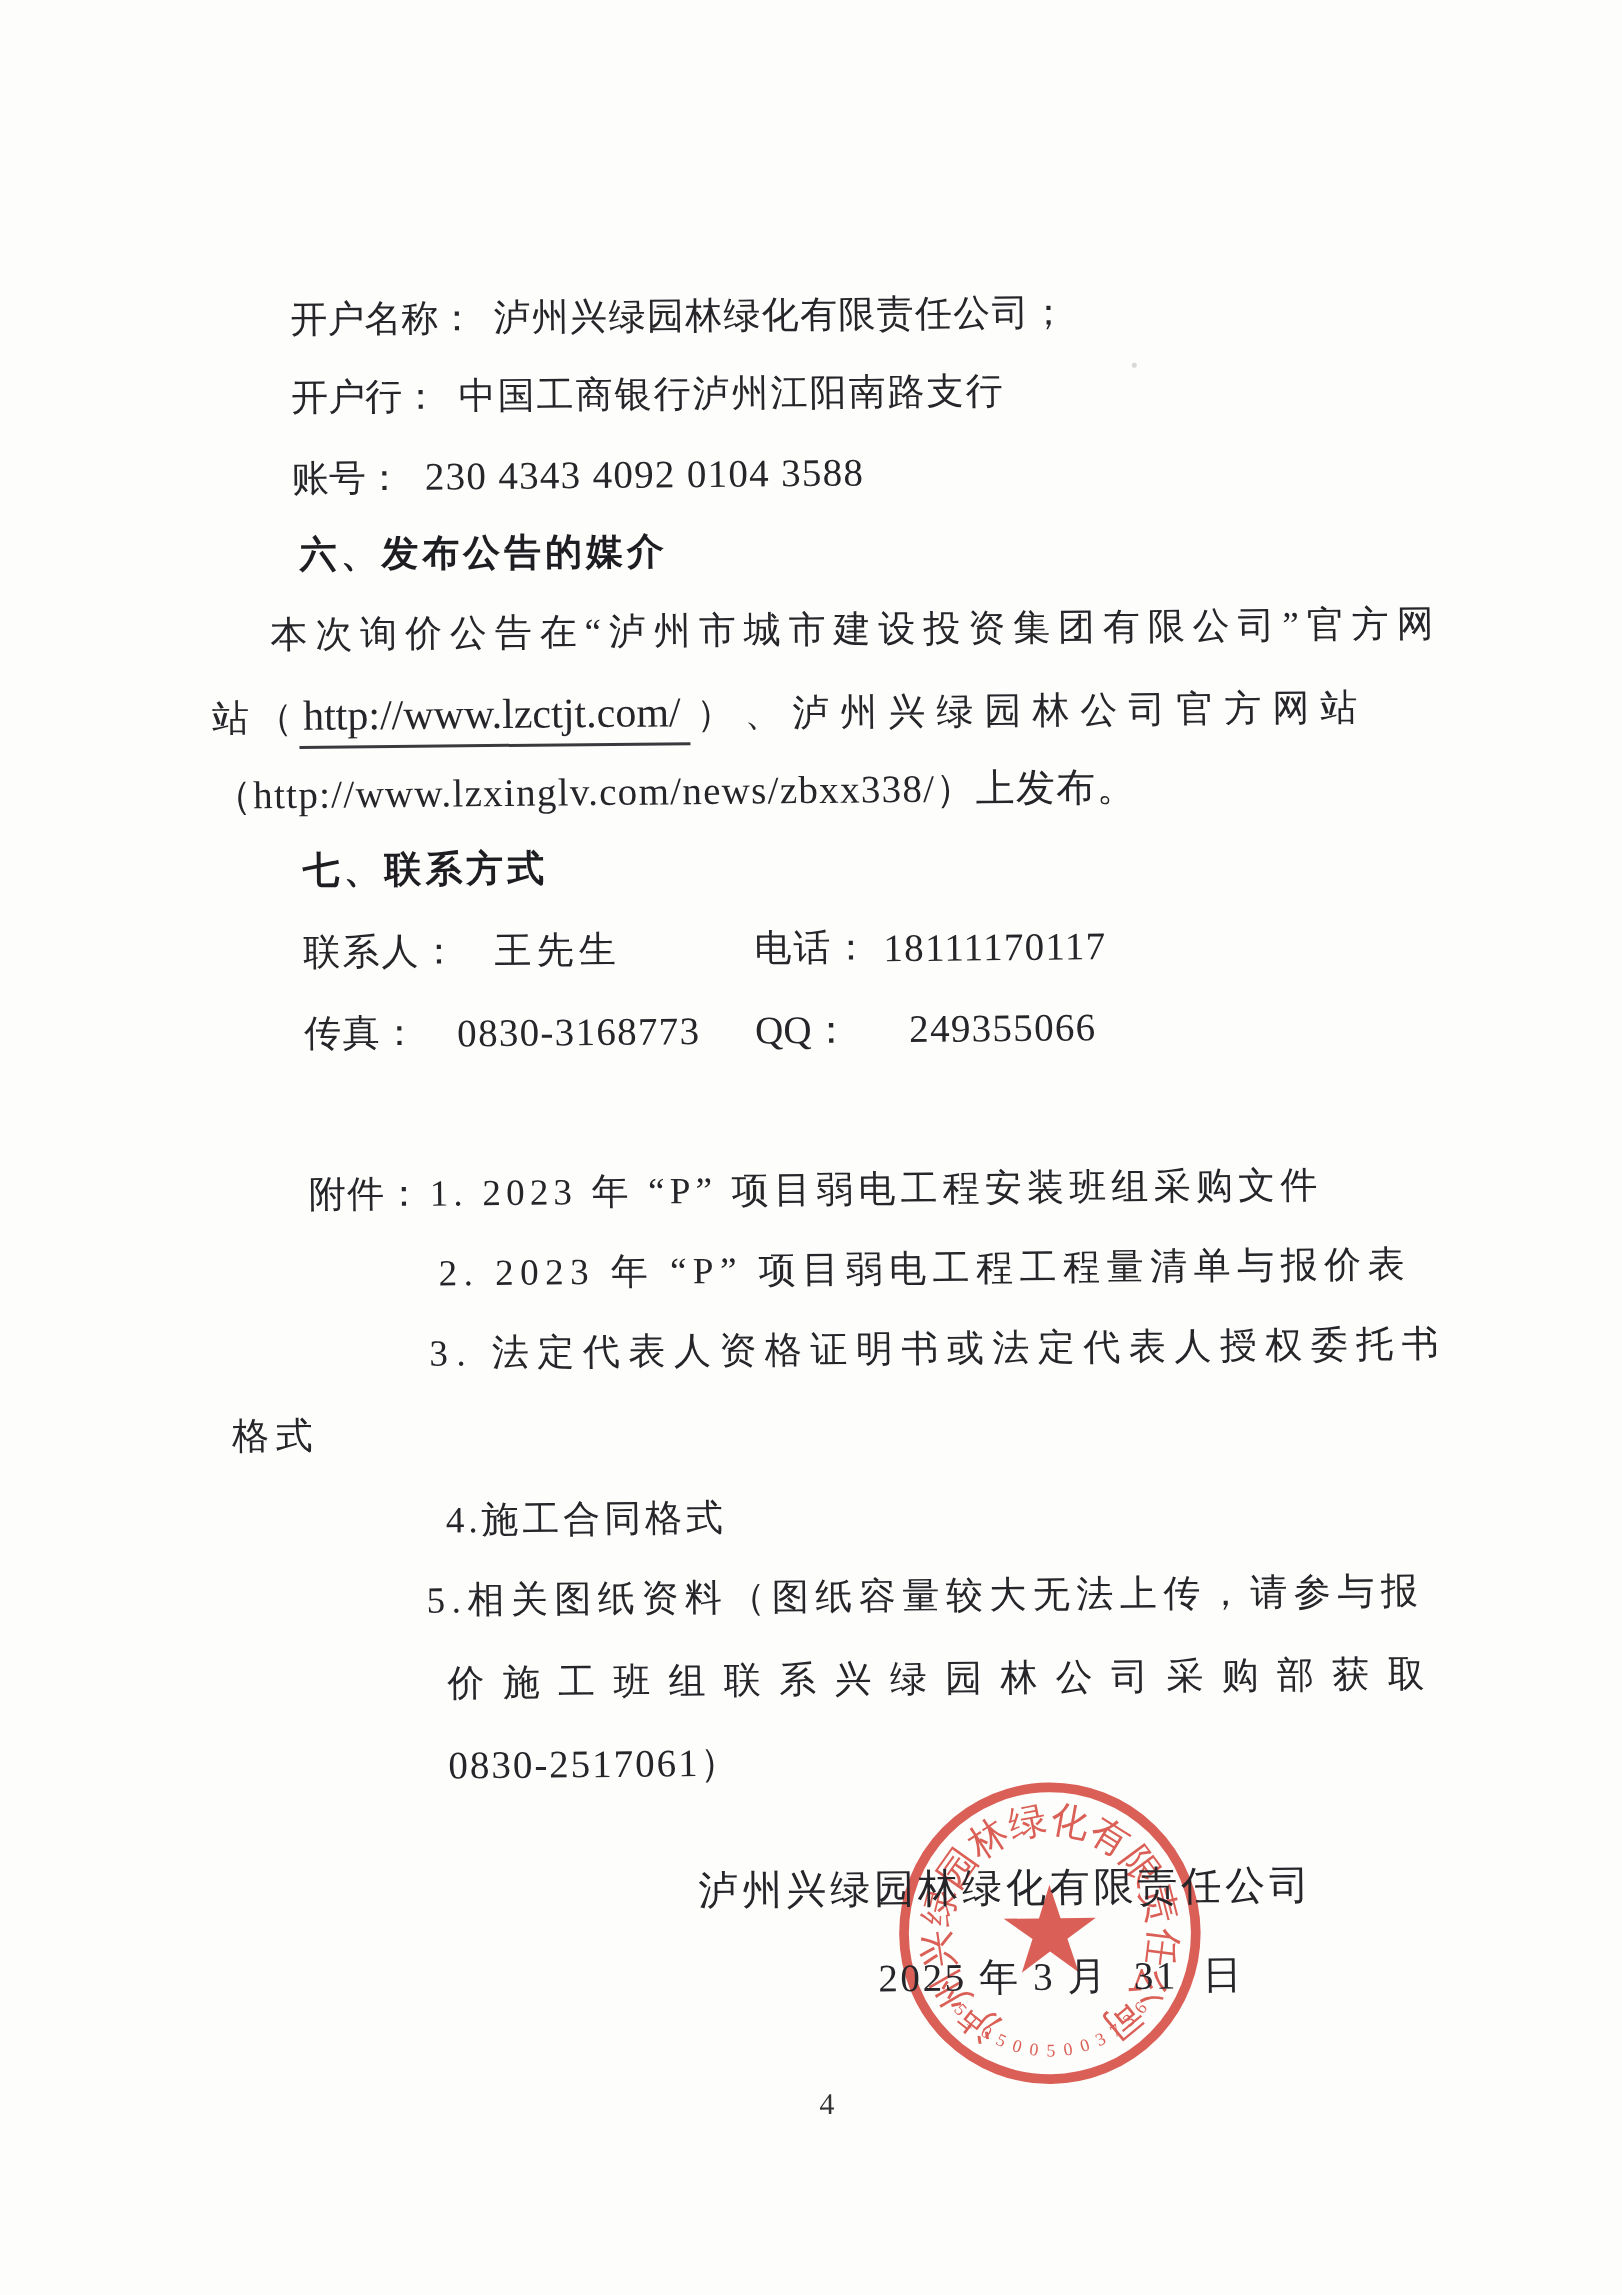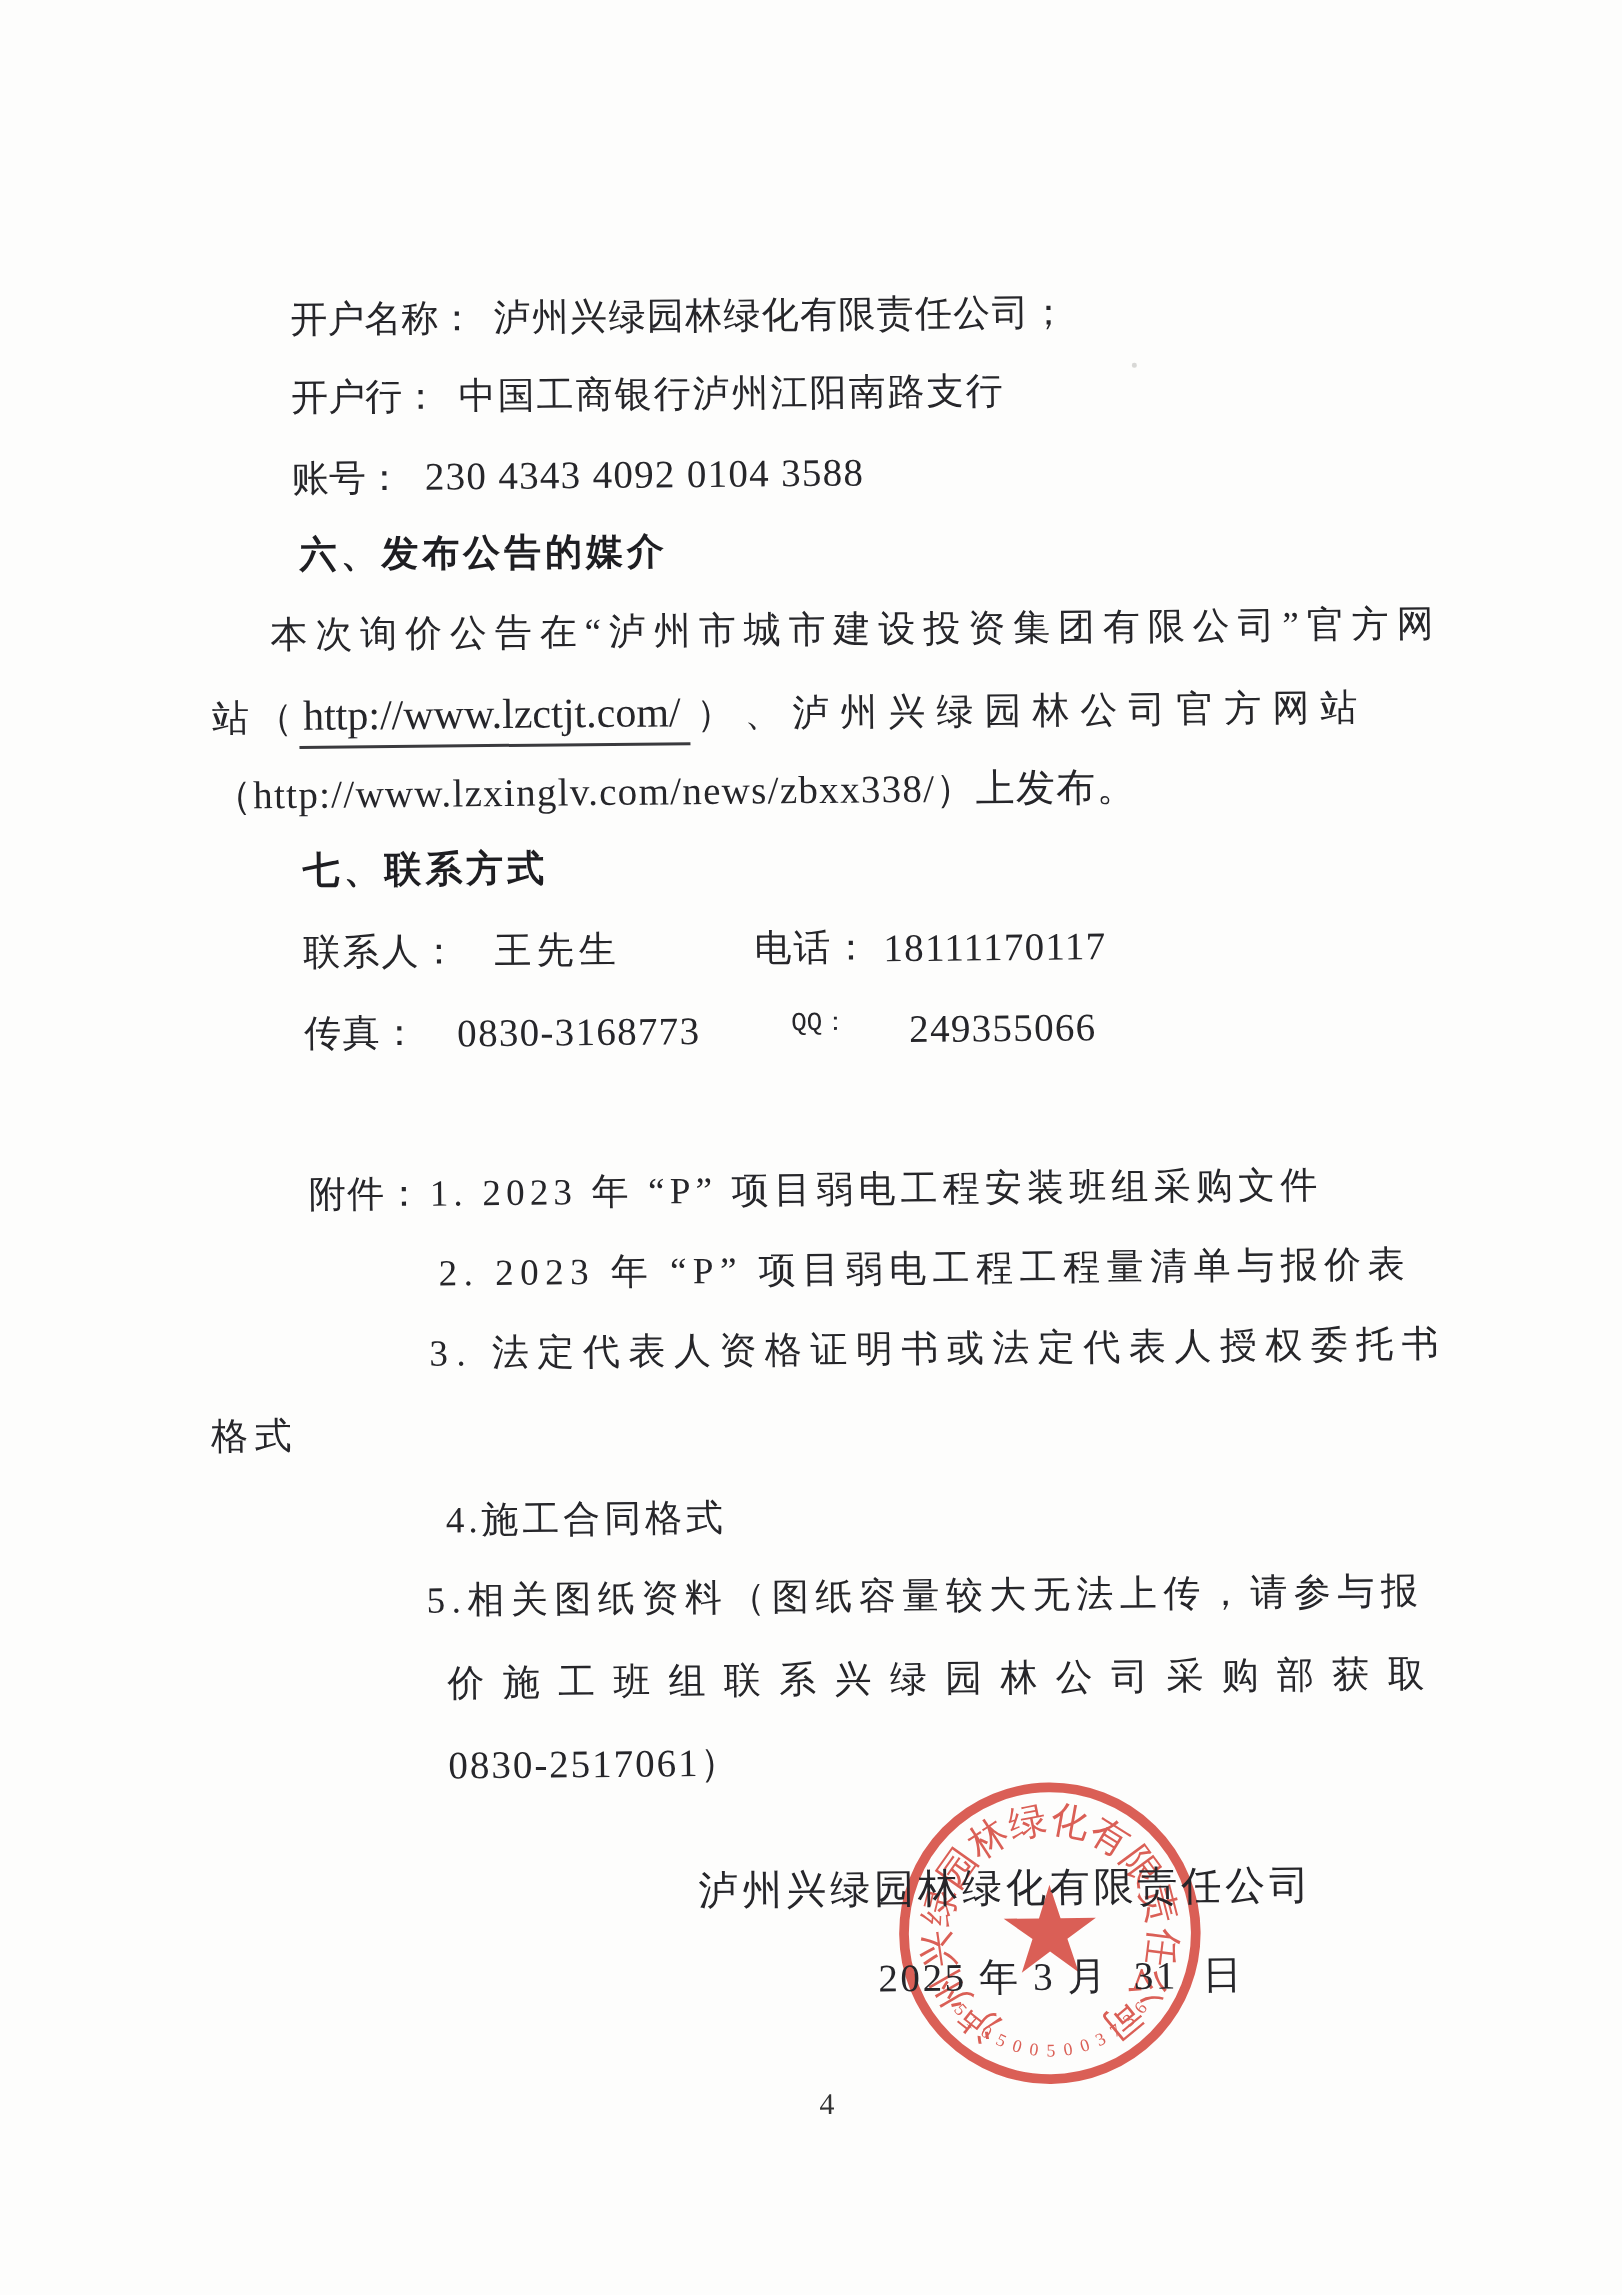--- a/index.html
+++ b/index.html
@@ -63,34 +63,34 @@
   <div class="line" style="left:0;top:929px;width:1623px;height:41px;">
     <span class="seg" style="left:305px;letter-spacing:2px;">联系人：</span>
     <span class="seg" style="left:496px;letter-spacing:5.2px;">王先生</span>
     <span class="seg" style="left:756px;letter-spacing:2px;">电话：</span>
     <span class="seg" style="left:885px;font-size:39px;letter-spacing:1.3px;">18111170117</span>
   </div>
 
   <div class="line" style="left:0;top:1010px;width:1623px;height:41px;">
     <span class="seg" style="left:305px;letter-spacing:1.3px;">传真：</span>
     <span class="seg" style="left:458px;font-size:39px;letter-spacing:1.3px;">0830-3168773</span>
-    <span class="seg" style="left:792px;font-size:26px;font-family:Liberation Mono, monospace;">QQ：</span>
+    <span class="seg" style="left:756px;font-size:39px;">QQ：</span>
     <span class="seg" style="left:910px;font-size:39px;letter-spacing:1.3px;">249355066</span>
   </div>
 
   <div class="line" style="left:0;top:1171px;width:1623px;height:41px;">
     <span class="seg" style="left:308px;letter-spacing:1.3px;">附件：</span>
     <span class="seg" style="left:429px;letter-spacing:5.2px;">1. 2023 年 “P” 项目弱电工程安装班组采购文件</span>
   </div>
 
   <div class="line" style="left:437px;top:1251px;letter-spacing:6.5px;">2. 2023 年 “P” 项目弱电工程工程量清单与报价表</div>
 
   <div class="line" style="left:427px;top:1331px;letter-spacing:8.5px;">3. 法定代表人资格证明书或法定代表人授权委托书</div>
 
-  <div class="line" style="left:208px;top:1412px;letter-spacing:6.5px;">格式</div>
+  <div class="line" style="left:229px;top:1412px;letter-spacing:6.5px;">格式</div>
 
   <div class="line" style="left:442px;top:1498px;letter-spacing:3.9px;">4.施工合同格式</div>
 
   <div class="line" style="left:422px;top:1578px;letter-spacing:6.5px;">5.相关图纸资料（图纸容量较大无法上传，请参与报</div>
 
   <div class="line" style="left:442px;top:1661px;letter-spacing:18.3px;">价施工班组联系兴绿园林公司采购部获取</div>
 
   <div class="line" style="left:442px;top:1742px;font-size:39px;letter-spacing:2px;">0830-2517061）</div>
 
   <div class="line" style="left:691px;top:1870px;font-size:40px;letter-spacing:3.9px;z-index:3;">泸州兴绿园林绿化有限责任公司</div>

